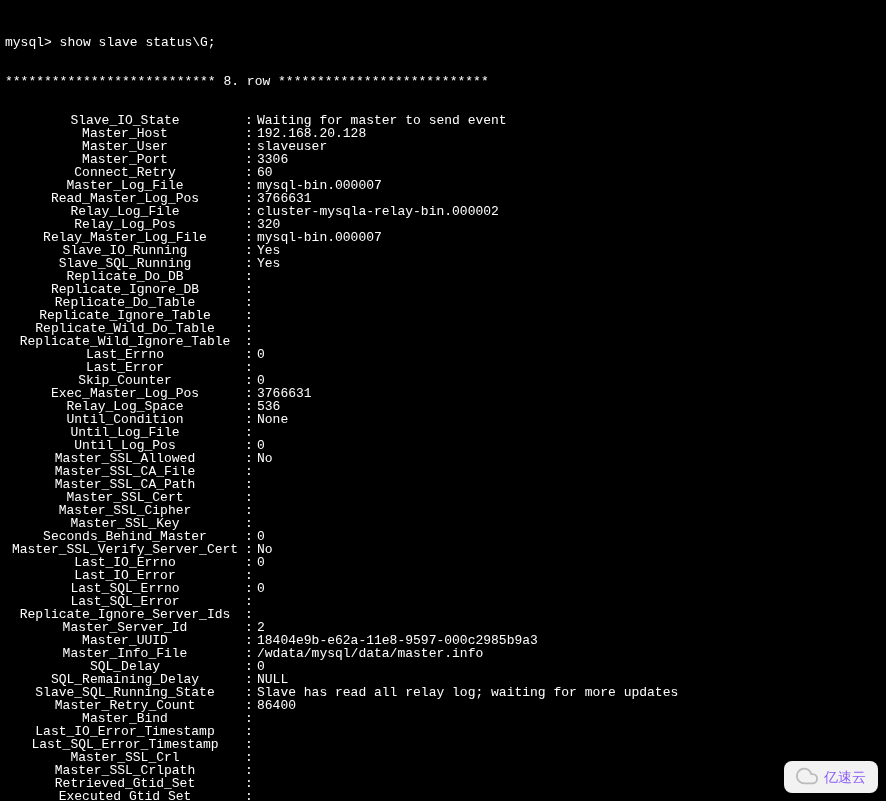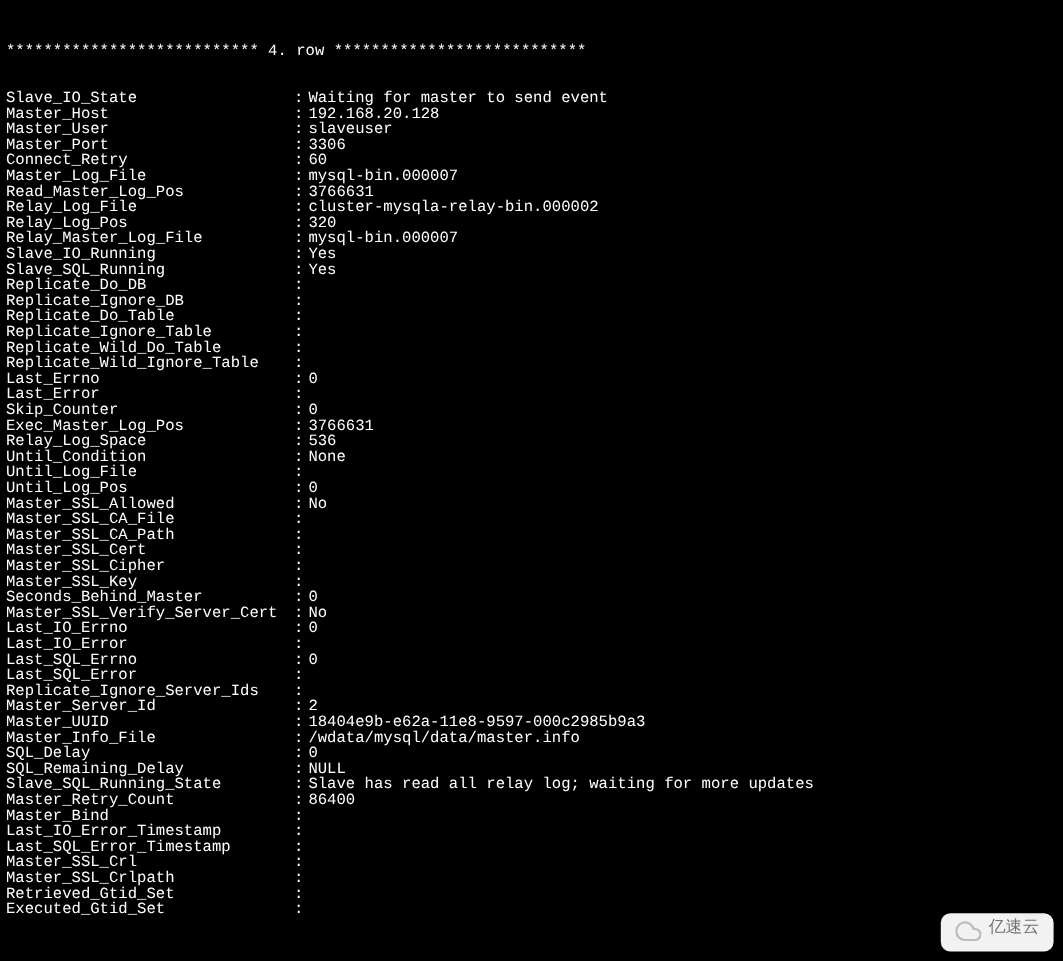--- a/index.html
+++ b/index.html
@@ -23,53 +23,55 @@
       white-space: pre;
     }
     .prompt-line {
       margin-bottom: 0;
     }
     .field-row {
       display: flex;
     }
     .field-label {
       width: 240px;
-      text-align: left;
+      text-align: center;
       padding-right: 0;
     }
     .field-sep {
       width: 12px;
       text-align: center;
     }
     .field-value {
       text-align: center;
     }
     .watermark {
       position: absolute;
       bottom: 8px;
       right: 8px;
       background: rgba(255,255,255,0.95);
       border-radius: 8px;
       padding: 4px 12px;
       display: flex;
+      align-items: center;
       gap: 6px;
-      color: #737373;
+      color: #8b5cf6;
       font-family: sans-serif;
       font-size: 14px;
     }
     .watermark svg {
       width: 22px;
       height: 22px;
     }
   </style>
 </head>
 <body>
 
 <div class="terminal">
-  <div class="prompt-line">*************************** 4. row ***************************</div>
+  <div class="prompt-line">mysql&gt; show slave status\G;</div>
+  <div class="prompt-line">*************************** 8. row ***************************</div>
   <div id="fields-container"><div class="field-row"><span class="field-label">Slave_IO_State</span><span class="field-sep">: </span><span class="field-value">Waiting for master to send event</span></div><div class="field-row"><span class="field-label">Master_Host</span><span class="field-sep">: </span><span class="field-value">192.168.20.128</span></div><div class="field-row"><span class="field-label">Master_User</span><span class="field-sep">: </span><span class="field-value">slaveuser</span></div><div class="field-row"><span class="field-label">Master_Port</span><span class="field-sep">: </span><span class="field-value">3306</span></div><div class="field-row"><span class="field-label">Connect_Retry</span><span class="field-sep">: </span><span class="field-value">60</span></div><div class="field-row"><span class="field-label">Master_Log_File</span><span class="field-sep">: </span><span class="field-value">mysql-bin.000007</span></div><div class="field-row"><span class="field-label">Read_Master_Log_Pos</span><span class="field-sep">: </span><span class="field-value">3766631</span></div><div class="field-row"><span class="field-label">Relay_Log_File</span><span class="field-sep">: </span><span class="field-value">cluster-mysqla-relay-bin.000002</span></div><div class="field-row"><span class="field-label">Relay_Log_Pos</span><span class="field-sep">: </span><span class="field-value">320</span></div><div class="field-row"><span class="field-label">Relay_Master_Log_File</span><span class="field-sep">: </span><span class="field-value">mysql-bin.000007</span></div><div class="field-row"><span class="field-label">Slave_IO_Running</span><span class="field-sep">: </span><span class="field-value">Yes</span></div><div class="field-row"><span class="field-label">Slave_SQL_Running</span><span class="field-sep">: </span><span class="field-value">Yes</span></div><div class="field-row"><span class="field-label">Replicate_Do_DB</span><span class="field-sep">: </span><span class="field-value"></span></div><div class="field-row"><span class="field-label">Replicate_Ignore_DB</span><span class="field-sep">: </span><span class="field-value"></span></div><div class="field-row"><span class="field-label">Replicate_Do_Table</span><span class="field-sep">: </span><span class="field-value"></span></div><div class="field-row"><span class="field-label">Replicate_Ignore_Table</span><span class="field-sep">: </span><span class="field-value"></span></div><div class="field-row"><span class="field-label">Replicate_Wild_Do_Table</span><span class="field-sep">: </span><span class="field-value"></span></div><div class="field-row"><span class="field-label">Replicate_Wild_Ignore_Table</span><span class="field-sep">: </span><span class="field-value"></span></div><div class="field-row"><span class="field-label">Last_Errno</span><span class="field-sep">: </span><span class="field-value">0</span></div><div class="field-row"><span class="field-label">Last_Error</span><span class="field-sep">: </span><span class="field-value"></span></div><div class="field-row"><span class="field-label">Skip_Counter</span><span class="field-sep">: </span><span class="field-value">0</span></div><div class="field-row"><span class="field-label">Exec_Master_Log_Pos</span><span class="field-sep">: </span><span class="field-value">3766631</span></div><div class="field-row"><span class="field-label">Relay_Log_Space</span><span class="field-sep">: </span><span class="field-value">536</span></div><div class="field-row"><span class="field-label">Until_Condition</span><span class="field-sep">: </span><span class="field-value">None</span></div><div class="field-row"><span class="field-label">Until_Log_File</span><span class="field-sep">: </span><span class="field-value"></span></div><div class="field-row"><span class="field-label">Until_Log_Pos</span><span class="field-sep">: </span><span class="field-value">0</span></div><div class="field-row"><span class="field-label">Master_SSL_Allowed</span><span class="field-sep">: </span><span class="field-value">No</span></div><div class="field-row"><span class="field-label">Master_SSL_CA_File</span><span class="field-sep">: </span><span class="field-value"></span></div><div class="field-row"><span class="field-label">Master_SSL_CA_Path</span><span class="field-sep">: </span><span class="field-value"></span></div><div class="field-row"><span class="field-label">Master_SSL_Cert</span><span class="field-sep">: </span><span class="field-value"></span></div><div class="field-row"><span class="field-label">Master_SSL_Cipher</span><span class="field-sep">: </span><span class="field-value"></span></div><div class="field-row"><span class="field-label">Master_SSL_Key</span><span class="field-sep">: </span><span class="field-value"></span></div><div class="field-row"><span class="field-label">Seconds_Behind_Master</span><span class="field-sep">: </span><span class="field-value">0</span></div><div class="field-row"><span class="field-label">Master_SSL_Verify_Server_Cert</span><span class="field-sep">: </span><span class="field-value">No</span></div><div class="field-row"><span class="field-label">Last_IO_Errno</span><span class="field-sep">: </span><span class="field-value">0</span></div><div class="field-row"><span class="field-label">Last_IO_Error</span><span class="field-sep">: </span><span class="field-value"></span></div><div class="field-row"><span class="field-label">Last_SQL_Errno</span><span class="field-sep">: </span><span class="field-value">0</span></div><div class="field-row"><span class="field-label">Last_SQL_Error</span><span class="field-sep">: </span><span class="field-value"></span></div><div class="field-row"><span class="field-label">Replicate_Ignore_Server_Ids</span><span class="field-sep">: </span><span class="field-value"></span></div><div class="field-row"><span class="field-label">Master_Server_Id</span><span class="field-sep">: </span><span class="field-value">2</span></div><div class="field-row"><span class="field-label">Master_UUID</span><span class="field-sep">: </span><span class="field-value">18404e9b-e62a-11e8-9597-000c2985b9a3</span></div><div class="field-row"><span class="field-label">Master_Info_File</span><span class="field-sep">: </span><span class="field-value">/wdata/mysql/data/master.info</span></div><div class="field-row"><span class="field-label">SQL_Delay</span><span class="field-sep">: </span><span class="field-value">0</span></div><div class="field-row"><span class="field-label">SQL_Remaining_Delay</span><span class="field-sep">: </span><span class="field-value">NULL</span></div><div class="field-row"><span class="field-label">Slave_SQL_Running_State</span><span class="field-sep">: </span><span class="field-value">Slave has read all relay log; waiting for more updates</span></div><div class="field-row"><span class="field-label">Master_Retry_Count</span><span class="field-sep">: </span><span class="field-value">86400</span></div><div class="field-row"><span class="field-label">Master_Bind</span><span class="field-sep">: </span><span class="field-value"></span></div><div class="field-row"><span class="field-label">Last_IO_Error_Timestamp</span><span class="field-sep">: </span><span class="field-value"></span></div><div class="field-row"><span class="field-label">Last_SQL_Error_Timestamp</span><span class="field-sep">: </span><span class="field-value"></span></div><div class="field-row"><span class="field-label">Master_SSL_Crl</span><span class="field-sep">: </span><span class="field-value"></span></div><div class="field-row"><span class="field-label">Master_SSL_Crlpath</span><span class="field-sep">: </span><span class="field-value"></span></div><div class="field-row"><span class="field-label">Retrieved_Gtid_Set</span><span class="field-sep">: </span><span class="field-value"></span></div><div class="field-row"><span class="field-label">Executed_Gtid_Set</span><span class="field-sep">: </span><span class="field-value"></span></div></div>
   
 </div>
 
 <div class="watermark">
   <span>
     <svg viewBox="0 0 24 24" fill="none" stroke="#bbb" stroke-width="2">
       <path d="M18 10h-1.26A8 8 0 1 0 9 20h9a5 5 0 0 0 0-10z"></path>
     </svg>
   </span>

